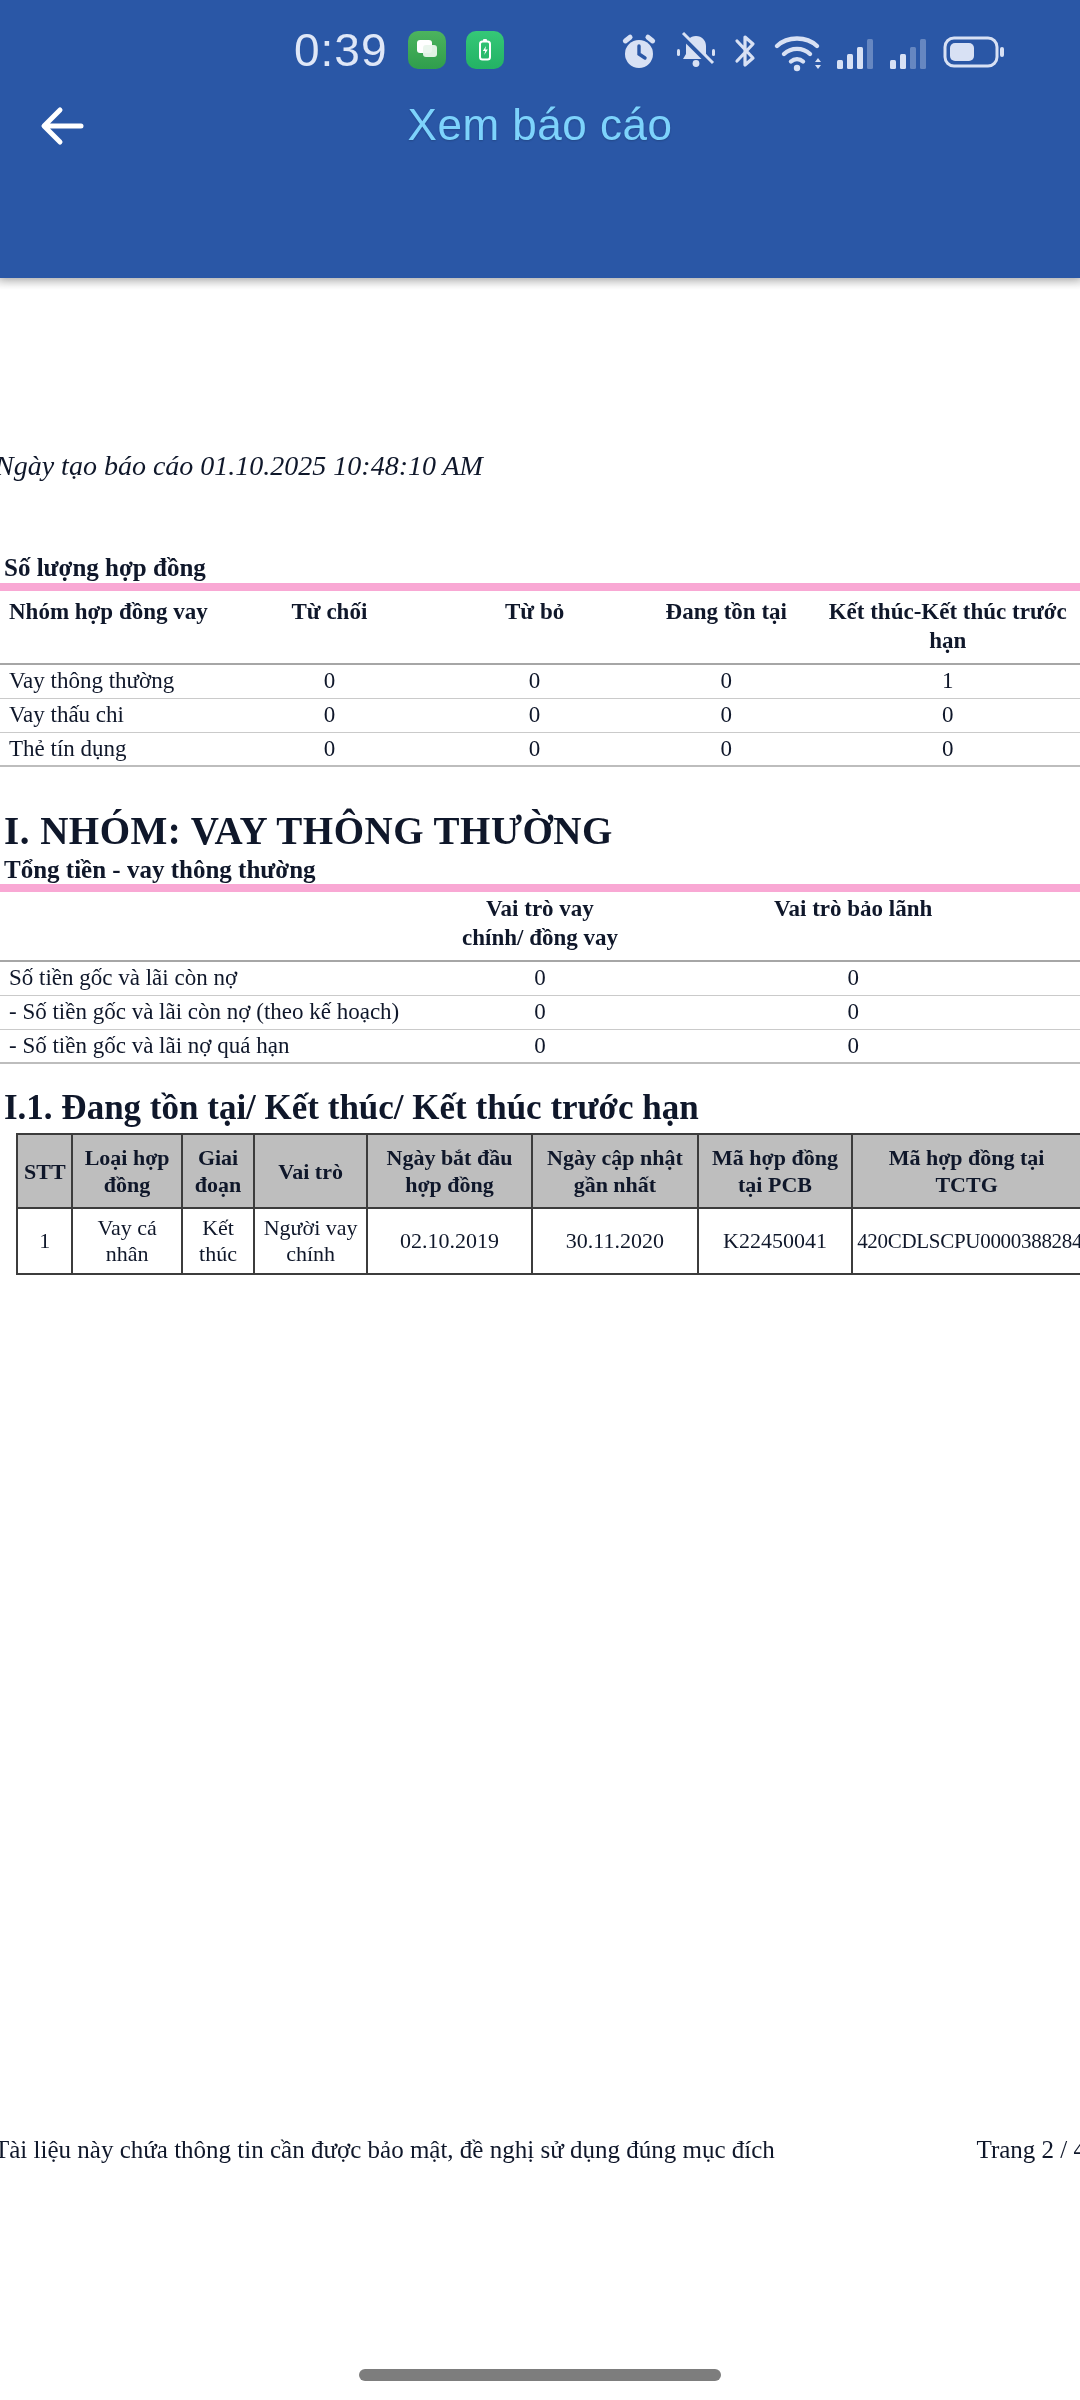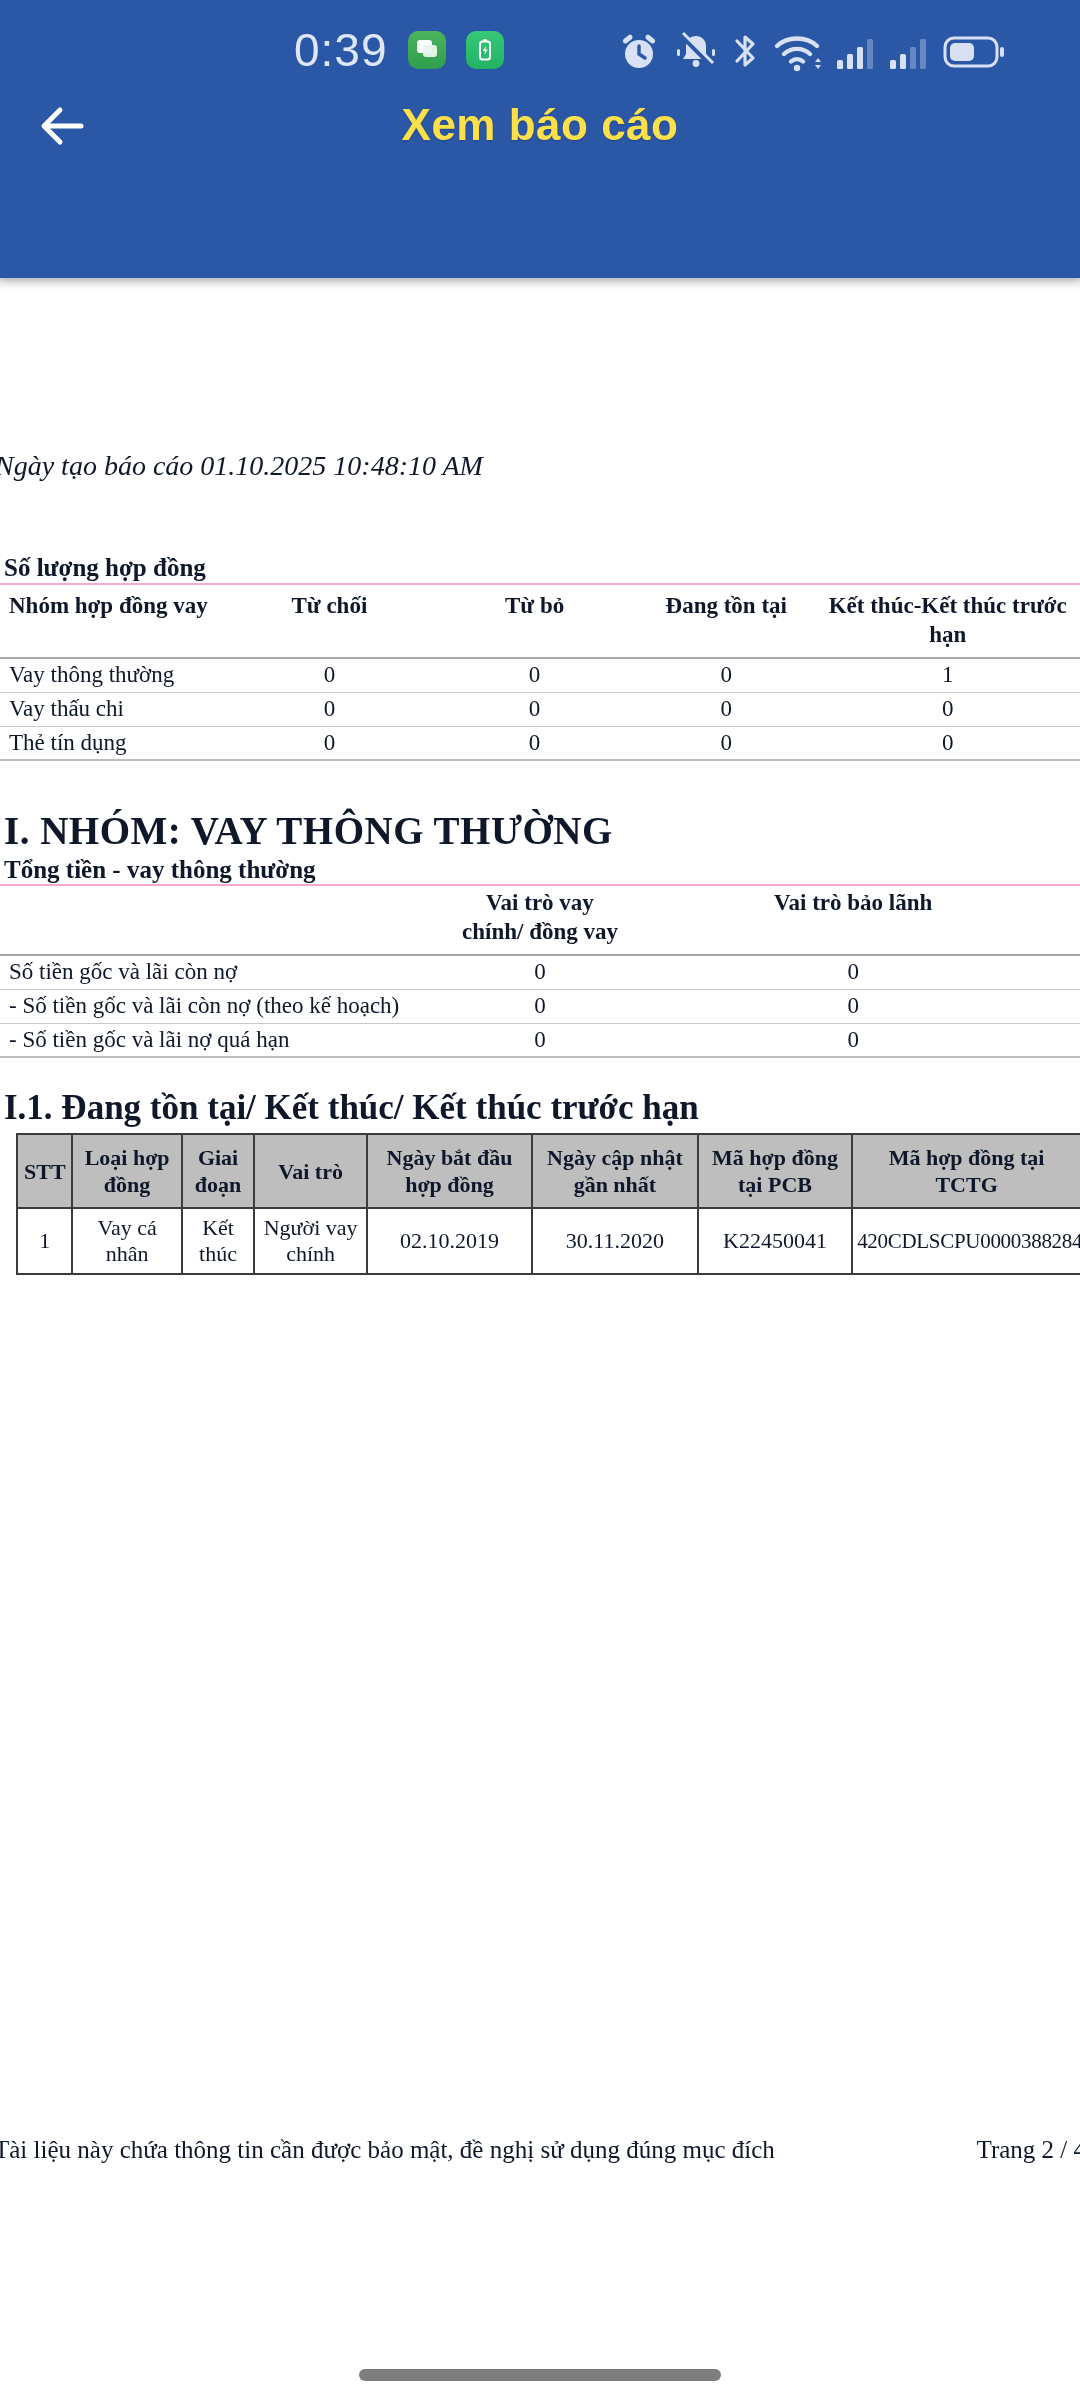--- a/index.html
+++ b/index.html
@@ -24,21 +24,21 @@
   .mini-app.msg  { background: linear-gradient(180deg,#4CB35E,#2F9E4C); }
   .mini-app.batt { background: linear-gradient(180deg,#35C877,#23B264); }
   .status-right { display: flex; align-items: flex-end; gap: 13px; margin-left: auto; margin-right: 86px; height: 46px; }
   .sysicon { display: block; }
 
   
   .appbar { position: absolute; top: 96px; left: 0; width: 100%; height: 70px; }
   .back-btn { position: absolute; left: 34px; top: 2px; width: 56px; height: 56px; cursor: pointer; }
   .appbar-title {
     position: absolute; left: 0; width: 100%; text-align: center; top: 4px;
-    color: #fde047; font-size: 44px; font-weight: 700; letter-spacing: 0.5px;
+    color: #7dd3fc; font-size: 44px; font-weight: 400; letter-spacing: 0.5px;
     text-shadow: 0 1px 2px rgba(0,0,0,0.18);
   }
 
   
   .document {
     position: absolute; top: 278px; left: 0; width: 1080px; height: 2122px;
     background: #FFFFFF; color: #0f172a;
     font-family: "Liberation Serif", "DejaVu Serif", serif;
   }
   .document::before {
@@ -52,21 +52,21 @@
   .tbl-label { position: absolute; left: 4px; font-weight: 700; font-size: 25px; }
   .lbl-summary { top: 276px; }
   .lbl-totals  { top: 578px; }
   .sec-heading { position: absolute; left: 4px; font-weight: 700; }
   .h-group { top: 530px; font-size: 39px; letter-spacing: 0.5px; }
   .h-sub   { top: 810px; font-size: 35px; }
 
   table { border-collapse: collapse; table-layout: fixed; font-family: "Liberation Serif", "DejaVu Serif", serif; }
 
   
-  .rule-table { position: absolute; left: 0; width: 1080px; border-top: 2px solid #f9a8d4; border-bottom: 2px solid #BDBDBD; }
+  .rule-table { position: absolute; left: 0; width: 1080px; border-top: 8px solid #f9a8d4; border-bottom: 2px solid #BDBDBD; }
   .t-summary { top: 305px; }
   .t-totals  { top: 606px; }
   .rule-table th {
     font-weight: 700; font-size: 23px; text-align: center; vertical-align: top;
     padding: 6px 4px 8px 4px; border-bottom: 2px solid #A6A6A6; line-height: 29px;
   }
   .rule-table th.lab { text-align: left; padding-left: 9px; }
   .rule-table td {
     font-size: 23px; text-align: center; vertical-align: middle;
     height: 34px; padding: 1px 4px; border-bottom: 1px solid #CACACA; line-height: 26px;

